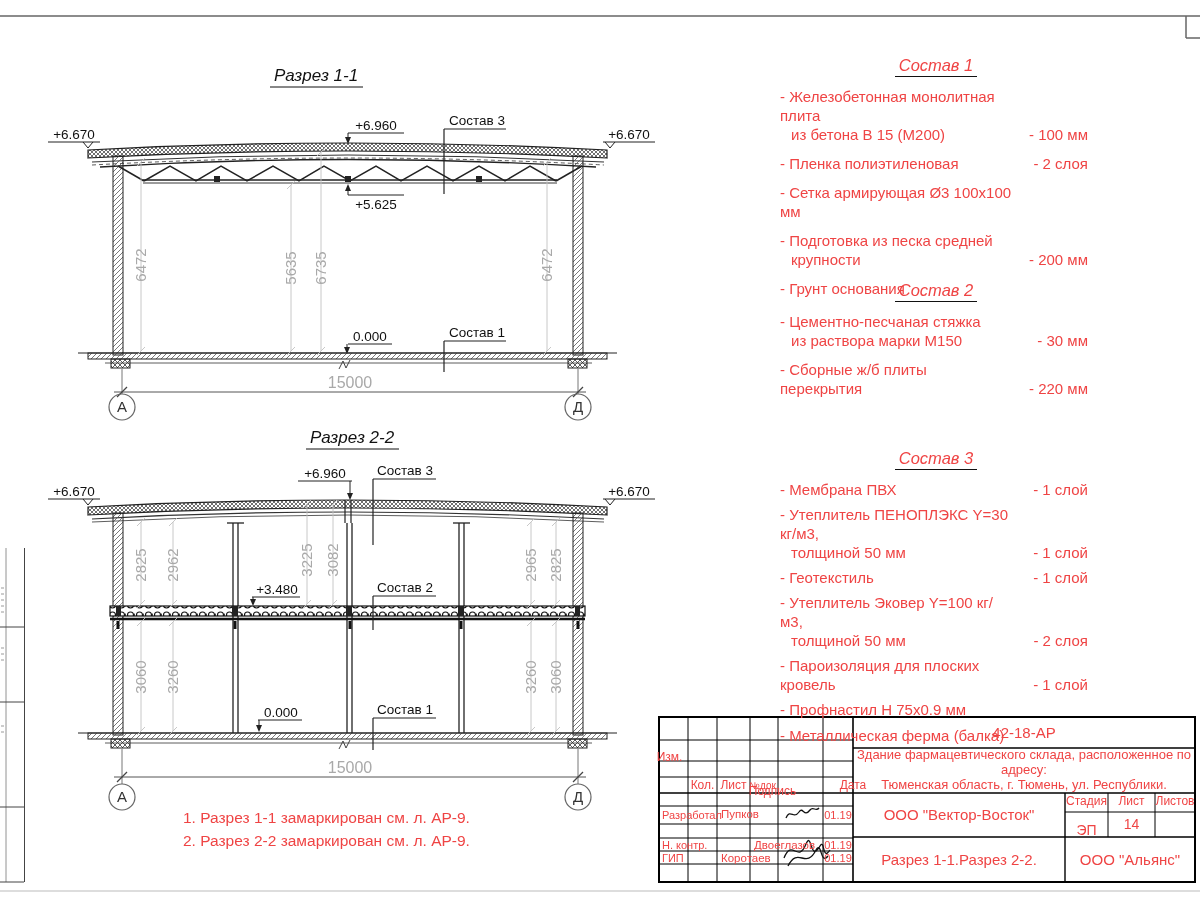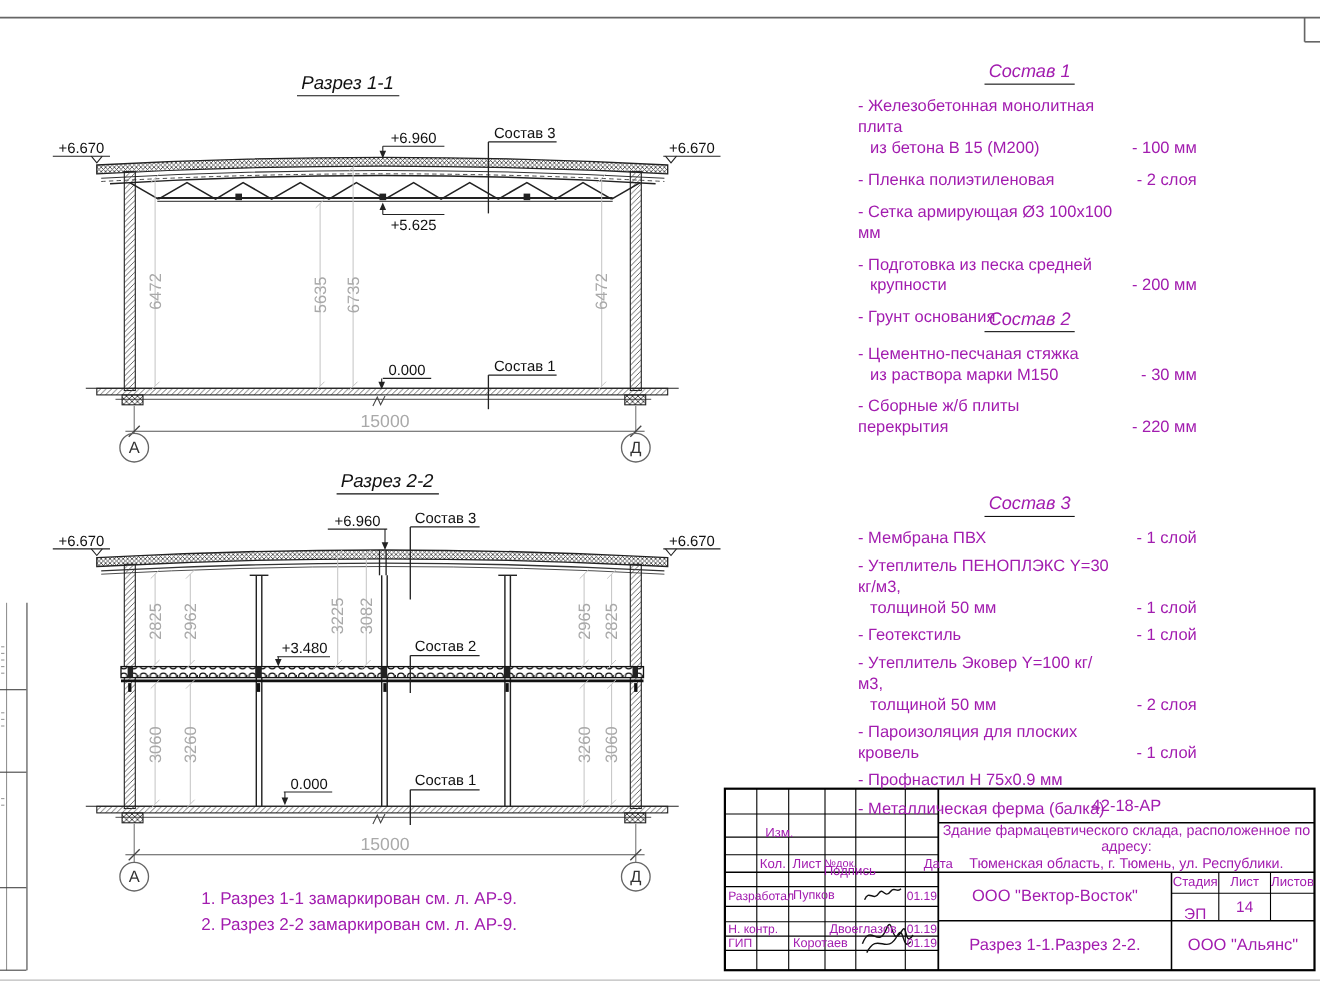--- a/index.html
+++ b/index.html
@@ -1,17 +1,17 @@
 <!DOCTYPE html>
 <html><head>
 <meta charset="utf-8">
 <style>
   html,body{margin:0;padding:0;background:#fff;}
   #sheet{position:relative;width:1200px;height:900px;background:#fff;overflow:hidden;
-         font-family:"Liberation Sans",sans-serif;color:#a21caf;}
+         font-family:"Liberation Sans",sans-serif;color:#ef4444;}
   #linework{position:absolute;left:0;top:0;z-index:0;}
   
   .comp{position:absolute;width:312px;z-index:2;}
   .comp .ct{font-style:italic;font-size:16.5px;text-align:center;margin-bottom:12px;}
   .comp .ct span{border-bottom:1px solid #111;padding:0 4px 2px 4px;}
   .c-item{display:flex;justify-content:space-between;font-size:15px;line-height:1.27;}
   .c1 .c-item{margin-bottom:10px;} .c2 .c-item{margin-bottom:10px;} .c3 .c-item{margin-bottom:6px;}
   .c-item .nm{max-width:232px;}
   .c-item .l2{display:block;padding-left:11px;}
   .c-item .val{white-space:nowrap;align-self:flex-end;padding-right:4px;}
@@ -437,21 +437,21 @@
 <div class="tbc" style="left:1065px;top:794px;width:43px;height:16px;">Стадия</div>
 <div class="tbc" style="left:1108px;top:794px;width:47px;height:16px;">Лист</div>
 <div class="tbc" style="left:1155px;top:794px;width:40px;height:16px;">Листов</div>
 <div class="tbc" style="left:1065px;top:813px;width:43px;height:34px;font-size:14px;">ЭП</div>
 <div class="tbc" style="left:1108px;top:813px;width:47px;height:22px;font-size:14px;">14</div>
 <div class="tbc" style="left:853px;top:840px;width:212px;height:40px;font-size:15px;flex-direction:row;">
   <div>Разрез 1-1.</div>
   <div>Разрез 2-2.</div>
 </div>
 <div class="tbc" style="left:1065px;top:845px;width:130px;height:30px;font-size:15px;">ООО "Альянс"</div>
-<div class="tbc" style="left:659px;top:751px;width:21px;height:13px;padding-left:39px;">Изм.</div>
+<div class="tbc" style="left:659px;top:751px;width:21px;height:13px;">Изм.</div>
 <div class="tbc" style="left:688px;top:779px;width:29px;height:13px;">Кол.</div>
 <div class="tbc" style="left:717px;top:779px;width:33px;height:13px;">Лист</div>
 <div class="tbc" style="left:750px;top:779px;width:28px;height:13px;font-size:10px;">№док.</div>
 <div class="tbc" style="left:734px;top:779px;width:45px;height:26px;padding-left:16px;">Подпись</div>
 <div class="tbc" style="left:838px;top:779px;width:30px;height:13px;">Дата</div>
 <div class="tbc tbl" style="left:660px;top:808px;width:57px;height:14px;font-size:11px;">Разработал</div>
 <div class="tbc tbl" style="left:719px;top:808px;width:58px;height:14px;font-size:11.5px;">Пупков</div>
 <div class="tbc" style="left:823px;top:808px;width:30px;height:14px;font-size:11px;">01.19</div>
 <div class="tbc tbl" style="left:660px;top:840px;width:57px;height:11px;font-size:11px;">Н. контр.</div>
 <div class="tbc tbl" style="left:752px;top:840px;width:60px;height:11px;font-size:11.5px;">Двоеглазов</div>

